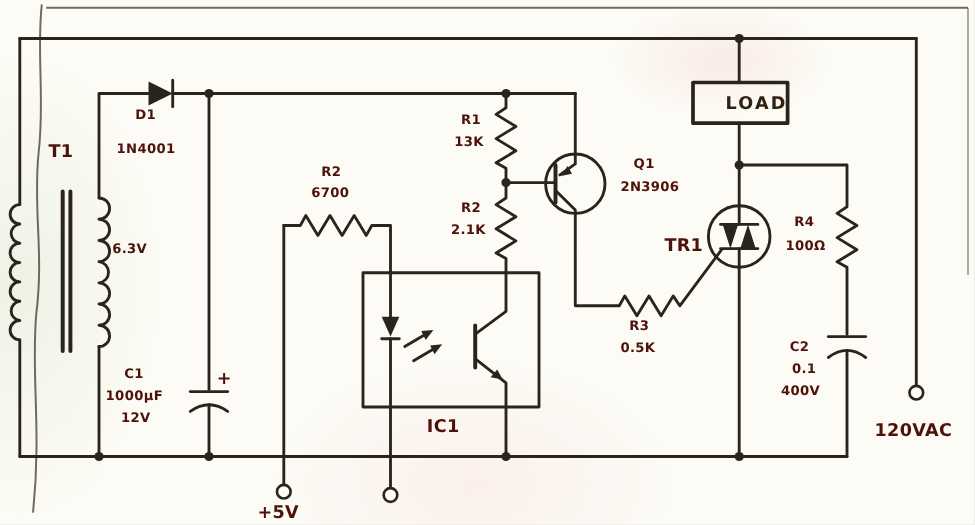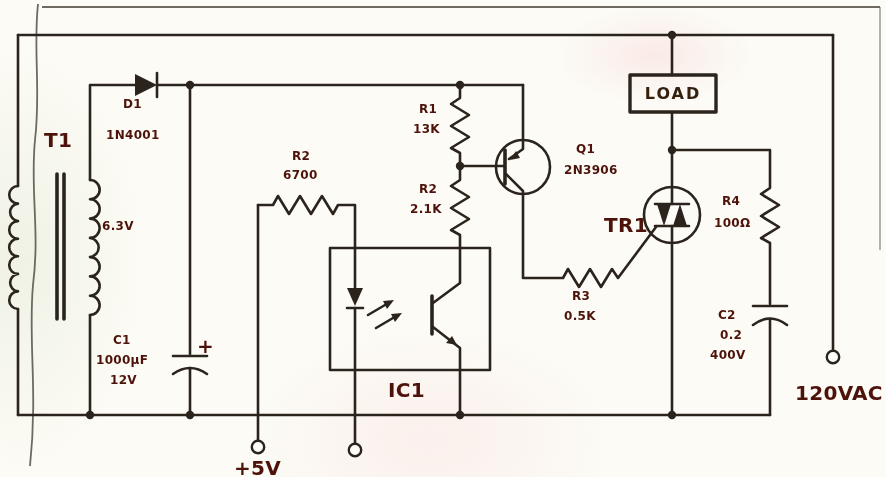--- a/index.html
+++ b/index.html
@@ -16,22 +16,22 @@
   svg{position:absolute;left:0;top:0;}
   .w{stroke:#2b241c;stroke-width:2.6;fill:none;stroke-linecap:round;stroke-linejoin:round;}
   .thick{stroke-width:3.4;}
   .bar{stroke-width:3.6;}
   .fillink{fill:#2b241c;stroke:none;}
   .dot{fill:#2b241c;stroke:none;}
   .term{fill:#fdfcf8;stroke:#2b241c;stroke-width:2.4;}
   .frame{stroke:#4a463c;stroke-width:1.8;fill:none;opacity:.8;}
   .frame.soft{opacity:.45;}
   .lbl{position:absolute;font-weight:bold;font-size:12px;color:#4d130a;letter-spacing:.3px;white-space:nowrap;}
-  .lbl.big{font-size:20px;}
-  .lbl.loadtxt{width:86px;text-align:center;letter-spacing:2px;font-size:16px;color:#33200f;}
+  .lbl.big{font-size:16px;}
+  .lbl.loadtxt{width:86px;text-align:right;letter-spacing:2px;font-size:16px;color:#33200f;}
 </style>
 </head>
 <body>
 
 <div id="stage">
   <svg width="886" height="477" viewBox="0 0 886 477">
 
     <g>
       <path class="frame" d="M42,7 L880,7"></path>
       <path class="frame soft" d="M880,7 L880,250"></path>
@@ -160,16 +160,16 @@
   <div class="lbl" style="left:410px;top:202px">2.1K</div>
   <div class="lbl" style="left:576px;top:142px">Q1</div>
   <div class="lbl" style="left:564px;top:163px">2N3906</div>
   <div class="lbl" style="left:572px;top:289px">R3</div>
   <div class="lbl" style="left:564px;top:309px">0.5K</div>
   <div class="lbl big" style="left:604px;top:213px">TR1</div>
   <div class="lbl loadtxt" style="left:630px;top:84px">LOAD</div>
   <div class="lbl" style="left:722px;top:194px">R4</div>
   <div class="lbl" style="left:714px;top:216px">100Ω</div>
   <div class="lbl" style="left:718px;top:308px">C2</div>
-  <div class="lbl" style="left:720px;top:328px">0.2</div>
+  <div class="lbl" style="left:720px;top:328px">0.1</div>
   <div class="lbl" style="left:710px;top:348px">400V</div>
   <div class="lbl big" style="left:795px;top:381px">120VAC</div>
 </div>
 
 </body></html>

